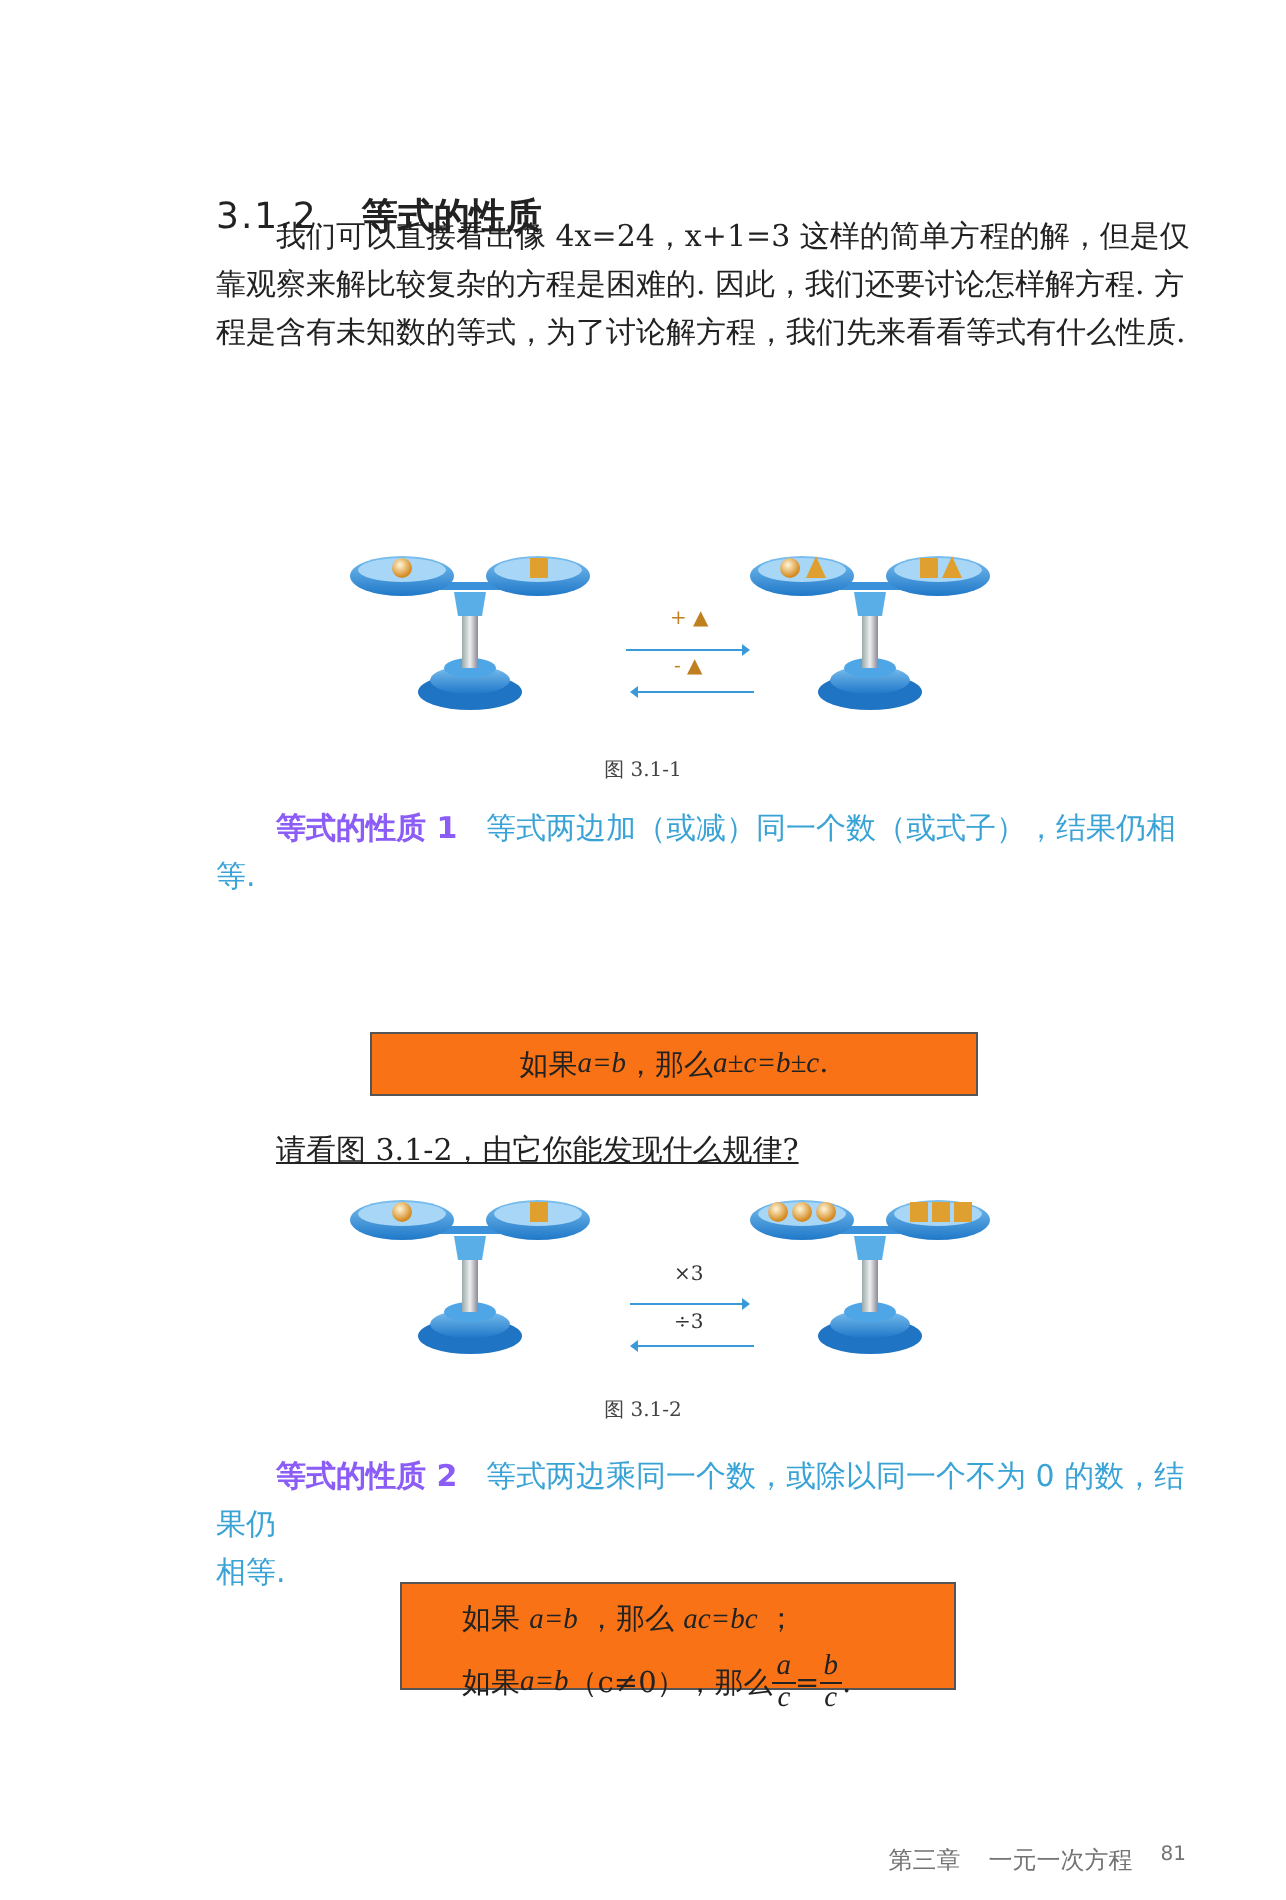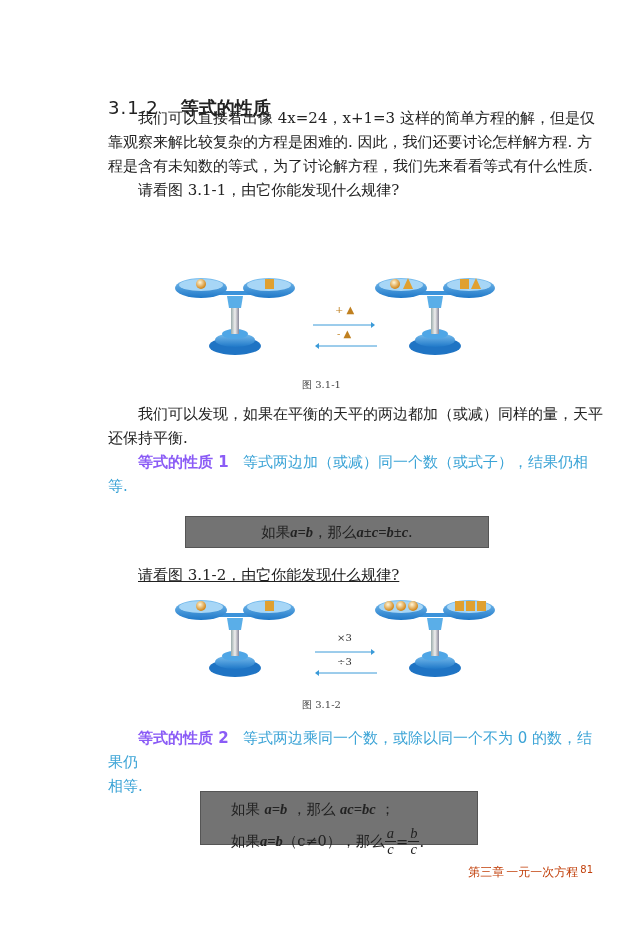--- a/index.html
+++ b/index.html
@@ -7,41 +7,40 @@
     width: 643px; height: 950px; background: #ffffff; position: relative; overflow: hidden;
     font-family: "DejaVu Serif", "Liberation Serif", serif; color: #222;
   }
   .abs { position: absolute; }
   .section-title { left: 108px; top: 72px; font-size: 18px; display: flex; gap: 22px; align-items: baseline; margin-top: 24px; }
   .section-num { font-family: "DejaVu Sans", "Liberation Sans", sans-serif; font-weight: normal; letter-spacing: 1px; }
   .section-name { font-family: "DejaVu Sans", sans-serif; font-weight: bold; }
   .para { left: 108px; width: 497px; font-size: 15px; line-height: 24px; }
   .para p { margin: 0; text-indent: 0; }
   .ind { text-indent: 2em !important; }
-  .i { font-style: italic; font-family: "Liberation Serif", serif; font-weight: bold; }
+  .i { font-style: italic; font-family: "Liberation Serif", serif; }
   .prop-label { font-family: "DejaVu Sans", sans-serif; font-weight: bold; color: #8b5cf6; }
   .prop-text { color: #3aa3d6; font-family: "DejaVu Sans", sans-serif; }
-  .box { border: 1.5px solid #555; background: #737373; font-size: 14.5px; }
+  .box { border: 1.5px solid #555; background: #f97316; font-size: 14.5px; }
   .caption { font-size: 10px; color: #444; left: 0; width: 643px; text-align: center; }
-  .footer { right: 50px; top: 864px; font-size: 12px; color: #c2410c; display: flex; gap: 2px; font-family: "DejaVu Sans", sans-serif; }
+  .footer { right: 50px; top: 922px; font-size: 12px; color: #737373; display: flex; gap: 14px; font-family: "DejaVu Sans", sans-serif; }
   .frac { display: inline-flex; flex-direction: column; align-items: center; vertical-align: middle; line-height: 15px; font-style: italic; font-family: "Liberation Serif", serif; }
   .frac .num { border-bottom: 1px solid #222; padding: 0 2px; }
   svg { display: block; }
 </style>
 </head>
 <body>
 
 <div class="abs section-title">
   <span class="section-num">3.1.2</span>
   <span class="section-name">等式的性质</span>
 </div>
 
 <div class="abs para" style="top:106px;">
   <p class="ind">我们可以直接看出像 4x=24，x+1=3 这样的简单方程的解，但是仅靠观察来解比较复杂的方程是困难的. 因此，我们还要讨论怎样解方程. 方程是含有未知数的等式，为了讨论解方程，我们先来看看等式有什么性质.</p>
-  <p class="ind">请看图 3.1-1，由它你能发现什么规律?</p>
 </div>
 
 <div class="abs" style="left:175px; top:268px; width:320px; height:90px;">
   <svg width="320" height="90" viewBox="0 0 320 90">
     <defs>
       <linearGradient id="panG" x1="0" y1="0" x2="0" y2="1">
         <stop offset="0" stop-color="#7cc0ef"></stop>
           <stop offset="1" stop-color="#1f78c8"></stop>
       </linearGradient>
       <linearGradient id="poleG" x1="0" y1="0" x2="1" y2="0">
@@ -86,21 +85,20 @@
       <line x1="144" y1="78" x2="202" y2="78" stroke="#3a9ad8" stroke-width="1"></line>
       <path d="M144 75 L140 78 L144 81 Z" fill="#3a9ad8"></path>
     </g>
   </svg>
   <span class="abs" style="left:160px; top:36px; font-size:10px; color:#c08020;">+ ▲</span>
   <span class="abs" style="left:162px; top:60px; font-size:10px; color:#c08020;">- ▲</span>
 </div>
 <div class="abs caption" style="top:378px;">图 3.1-1</div>
 
 <div class="abs para" style="top:402px;">
-  <p class="ind">我们可以发现，如果在平衡的天平的两边都加（或减）同样的量，天平还保持平衡.</p>
   <p class="ind">
     <span class="prop-label">等式的性质 1</span>&nbsp;&nbsp;
     <span class="prop-text">等式两边加（或减）同一个数（或式子），结果仍相等.</span>
   </p>
 </div>
 
 <div class="abs box" style="left:185px; top:516px; width:302px; height:30px; display:flex; align-items:center; justify-content:center;">
   <span>如果</span>
   <span class="i">a=b</span>
   <span>，那么</span>

